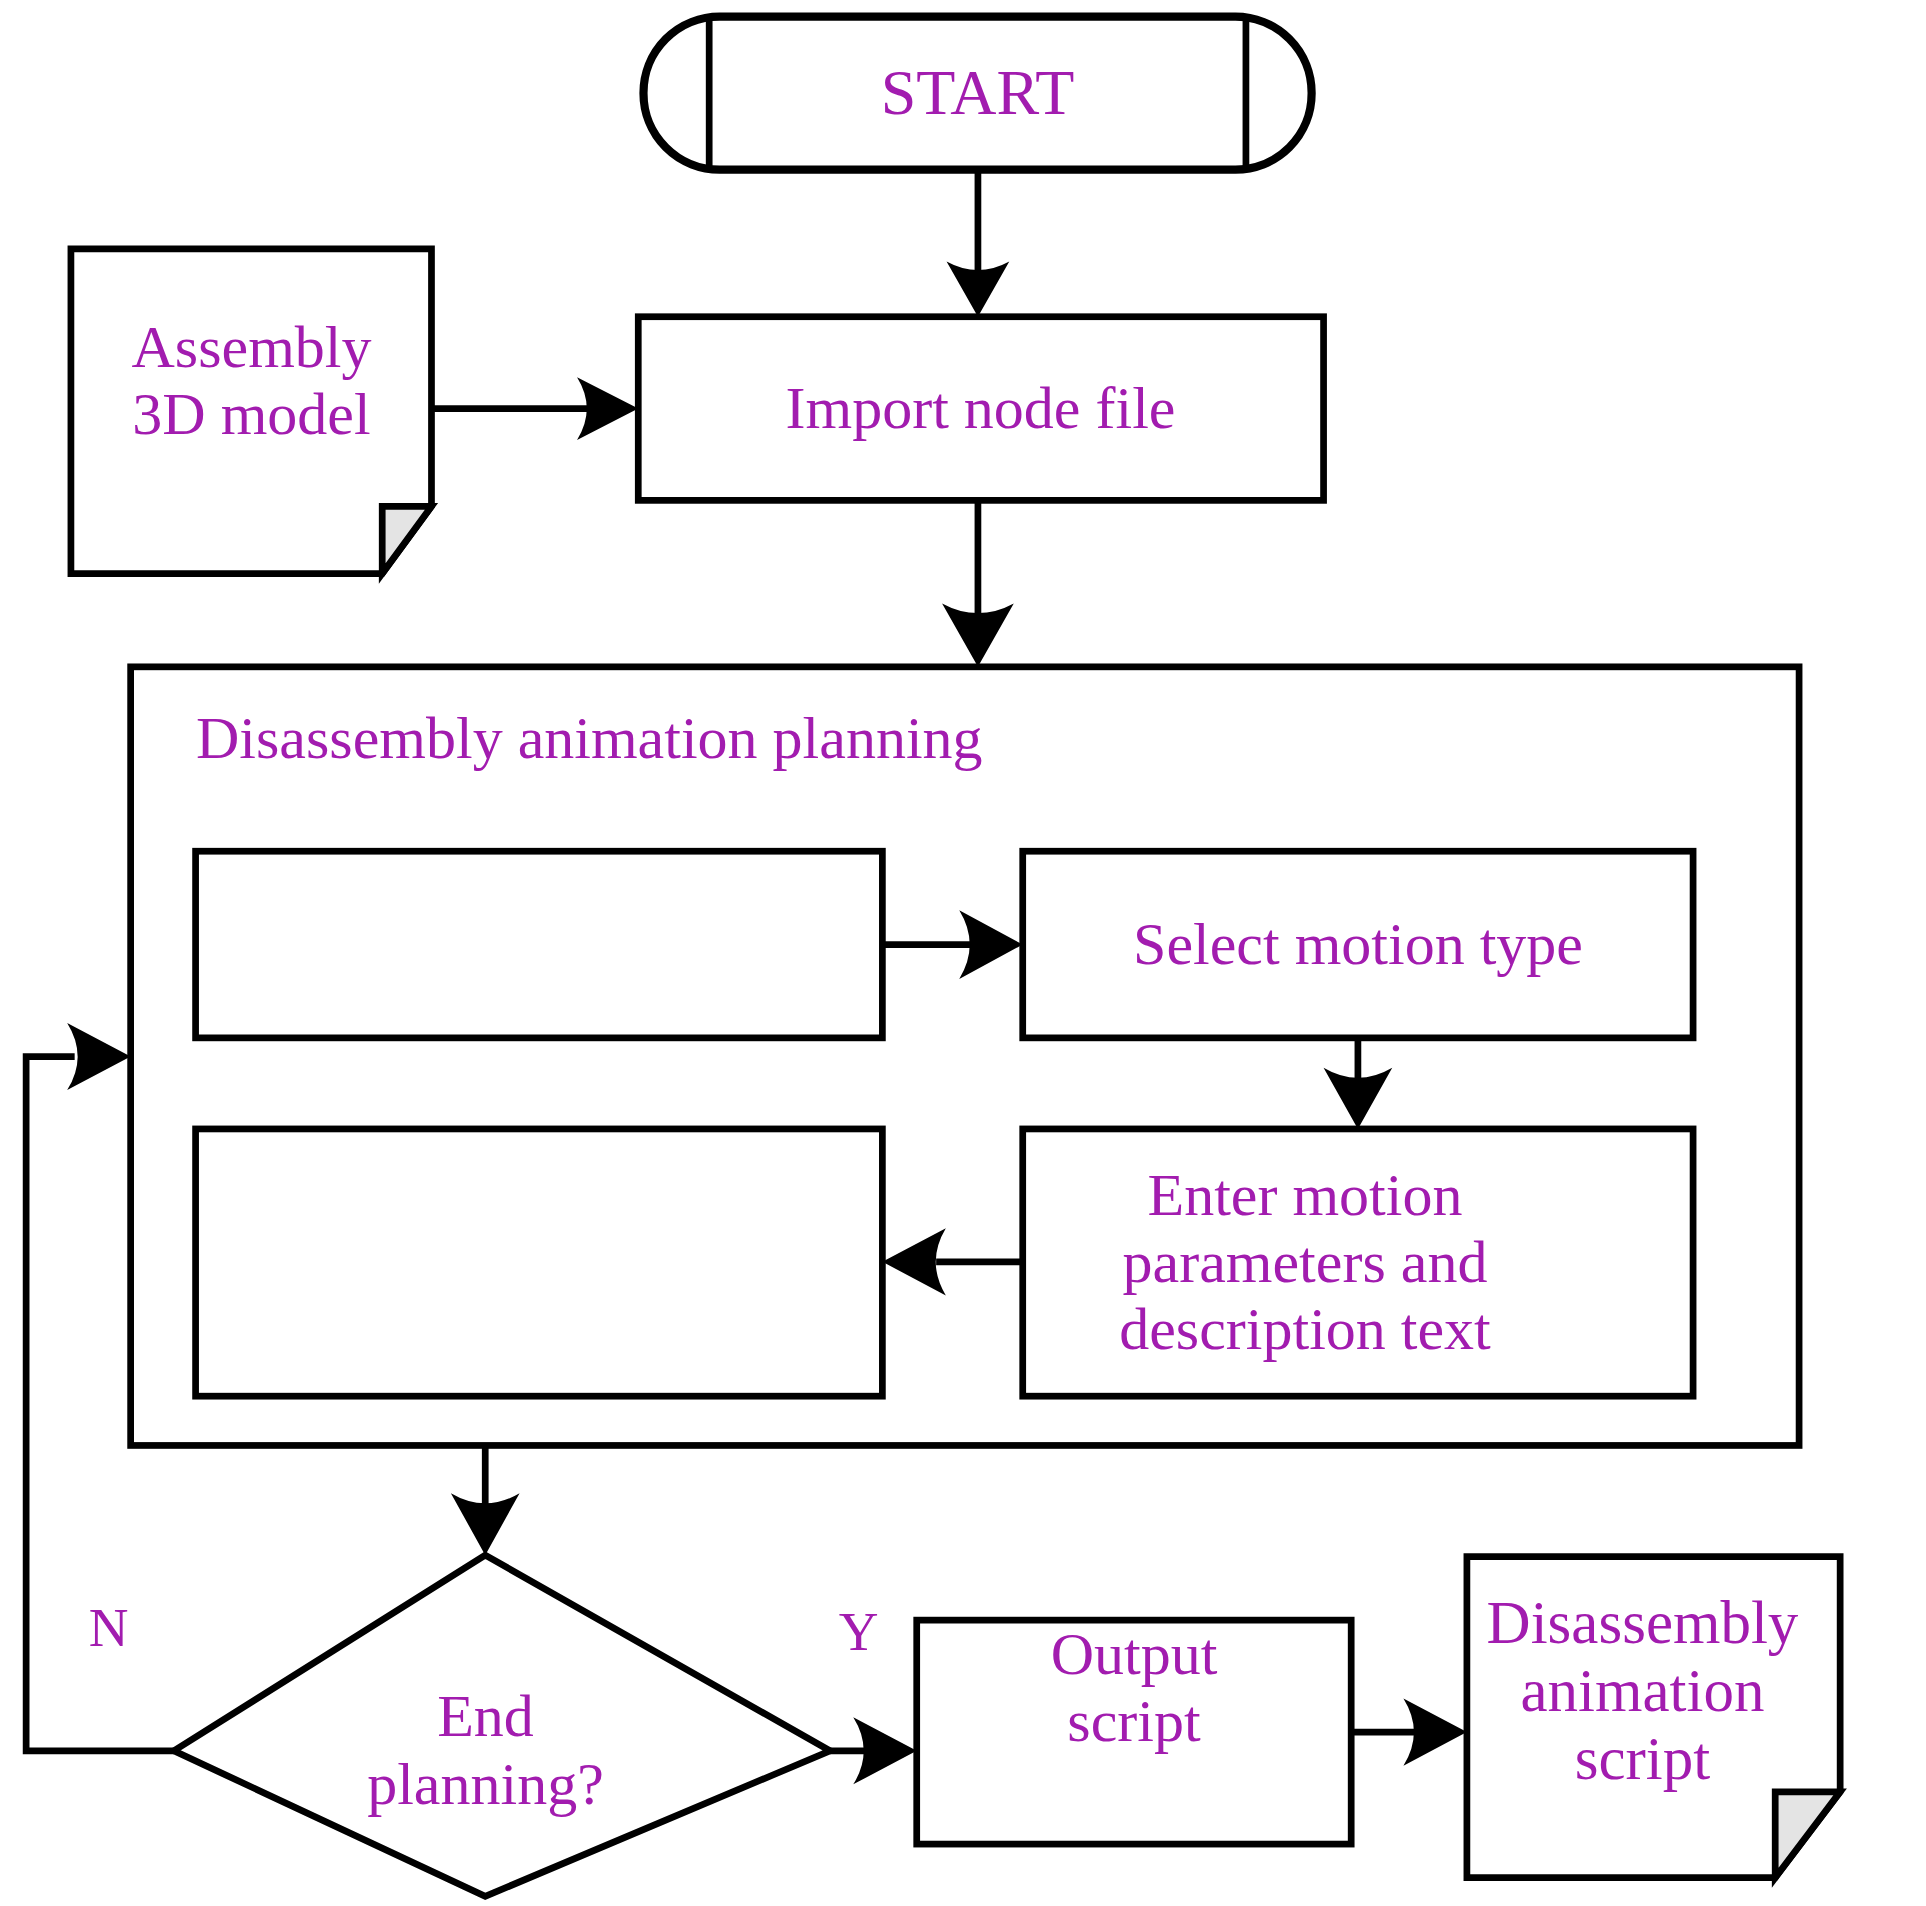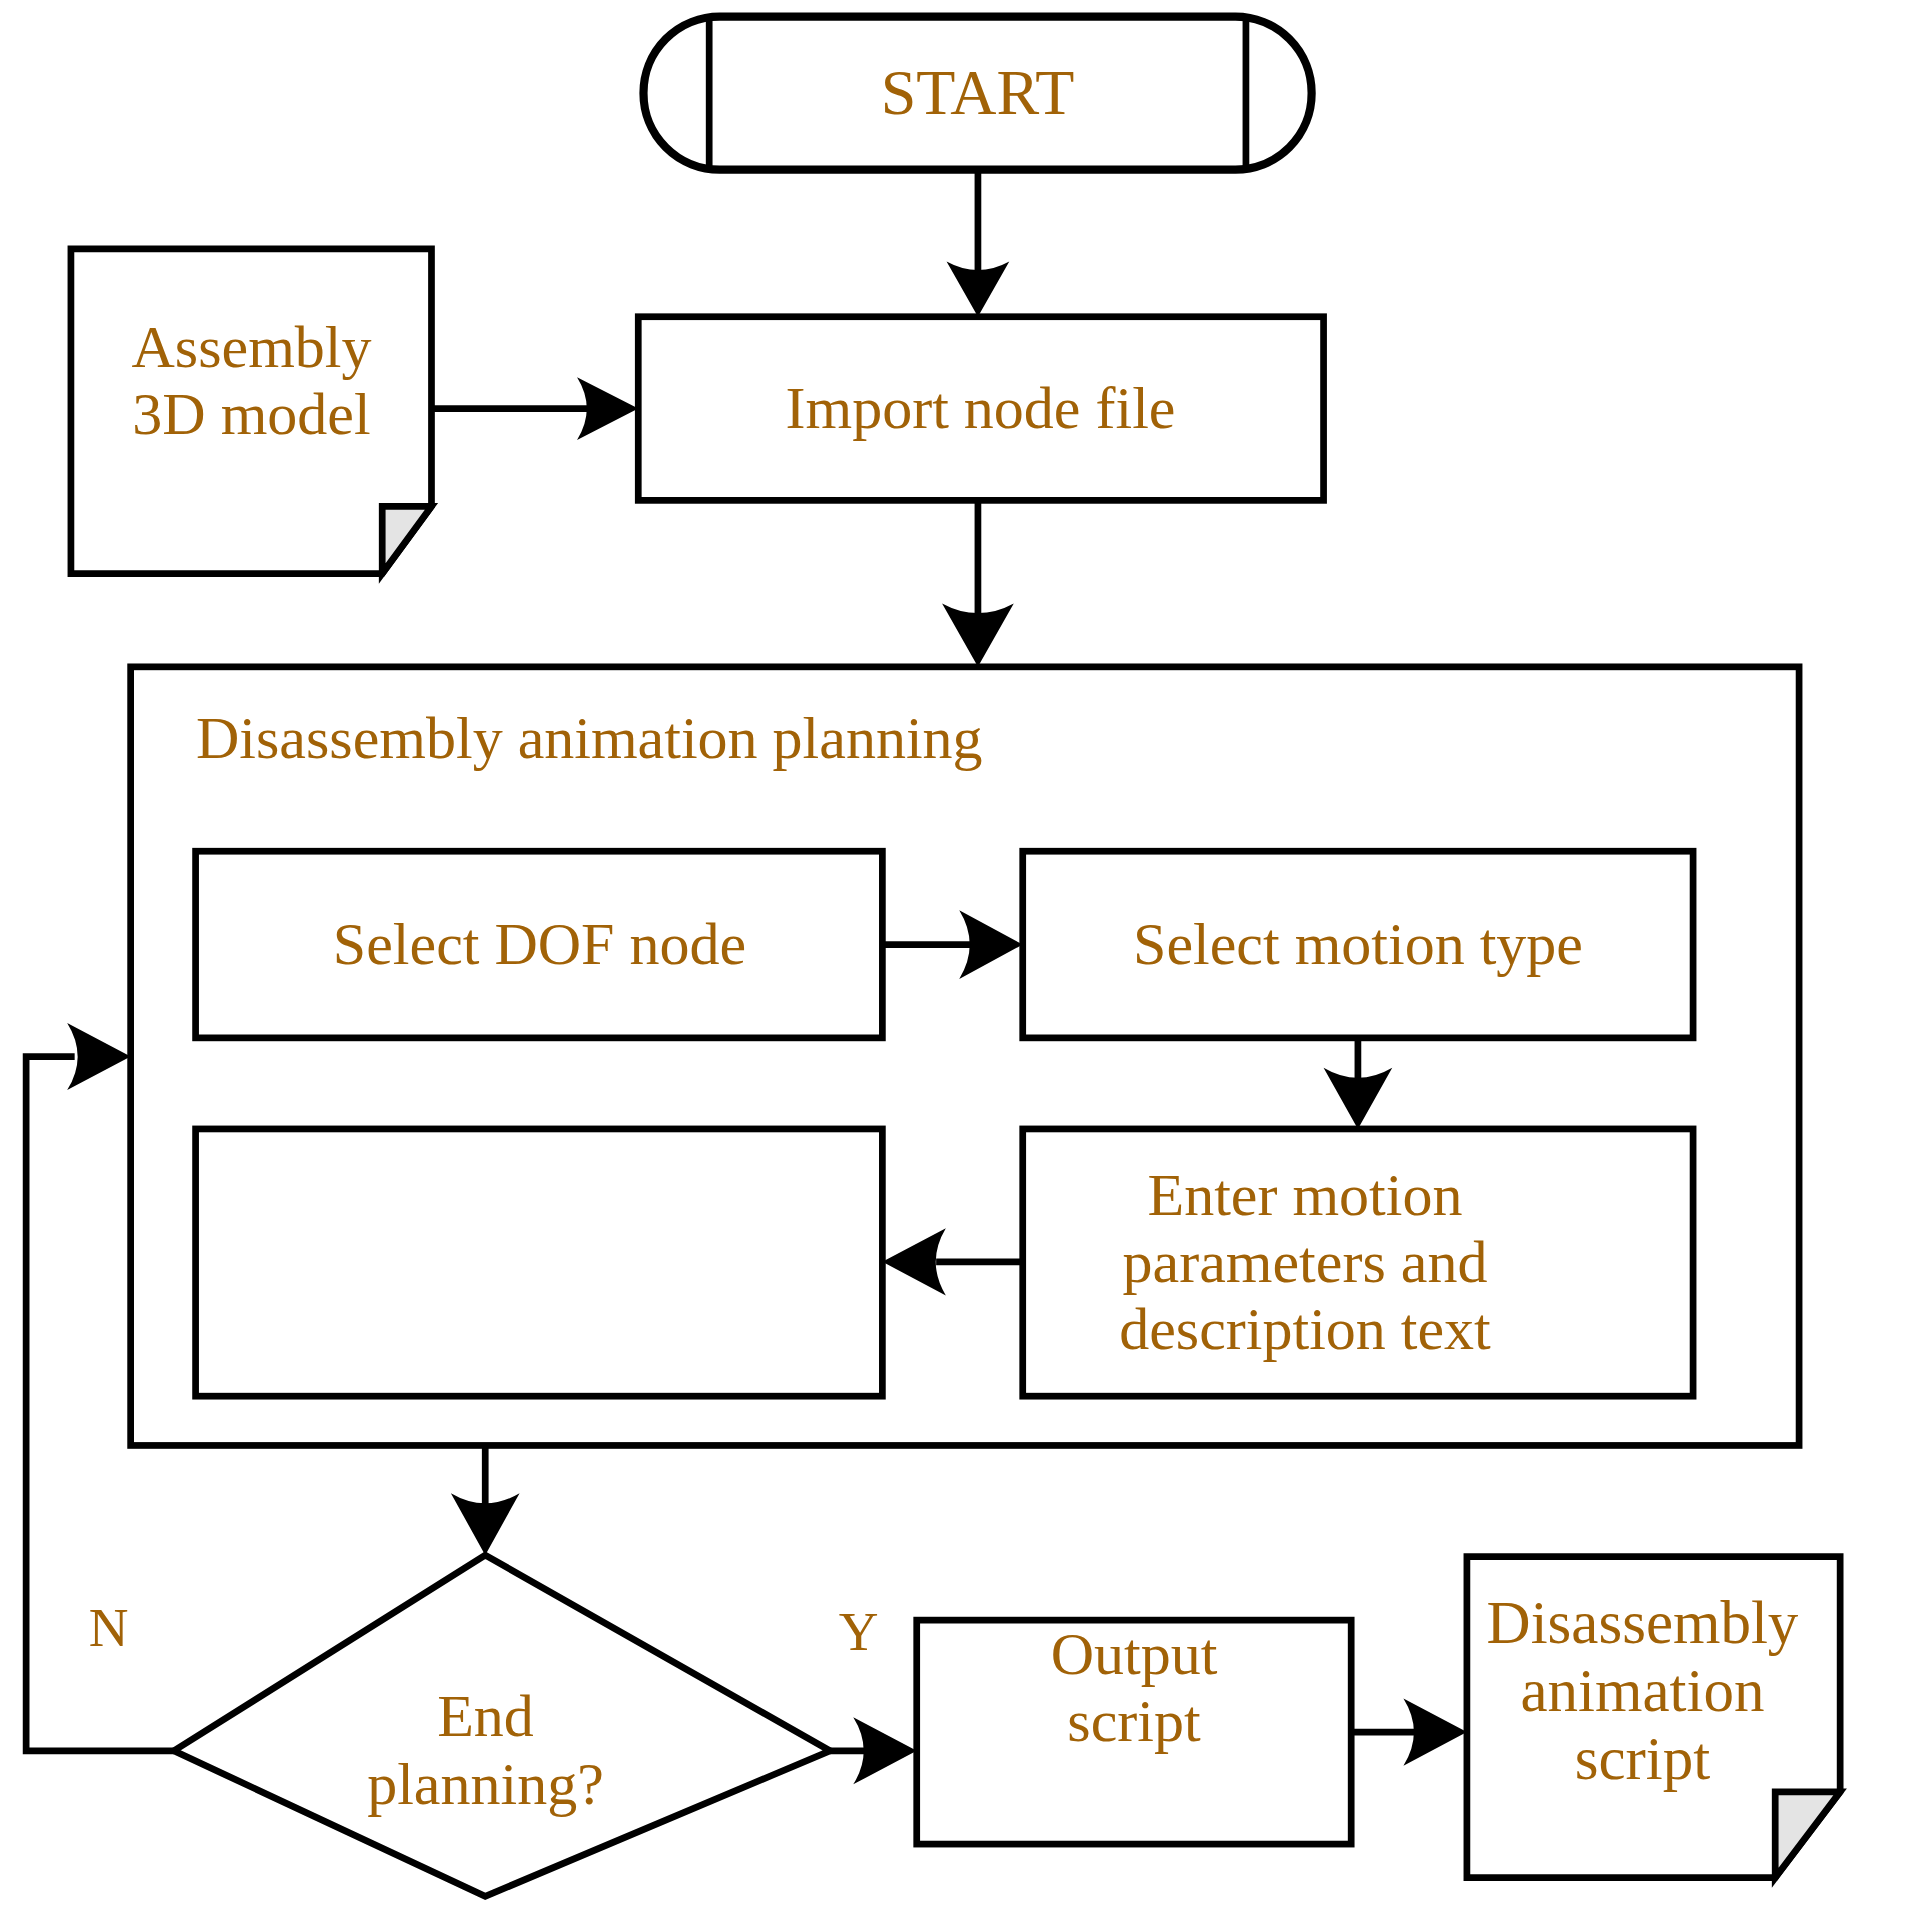--- a/index.html
+++ b/index.html
@@ -52,21 +52,21 @@
   .arrowhead {
     fill: #000000;
     stroke: none;
   }
   .divider {
     stroke: #000000;
     stroke-width: 9;
   }
   .lbl {
     position: absolute;
-    color: #a16207;
+    color: #a21caf;
     text-align: center;
     line-height: 1.12;
     white-space: pre-line;
     font-family: "Liberation Serif", "DejaVu Serif", serif;
     -webkit-font-smoothing: antialiased;
   }
   .lbl-center {
     display: flex;
     align-items: center;
     justify-content: center;
@@ -182,21 +182,20 @@
 
   <div class="lbl lbl-center t-start" style="left:709px; top:16.4px; width:537px; height:153px;">START</div>
 
   <div class="lbl lbl-center t-box" style="left:71px; top:269px; width:361px; height:224px;">Assembly
 3D model</div>
 
   <div class="lbl lbl-center t-box" style="left:638px; top:317px; width:685px; height:184px;">Import node file</div>
 
   <div class="lbl lbl-center t-group" style="left:196px; top:694px; width:1269px; height:90px;">Disassembly animation planning</div>
 
-  <div class="lbl lbl-center t-box" style="left:196px; top:851px; width:687px; height:187px;">Select DOF node</div>
 
   <div class="lbl lbl-center t-box" style="left:1023px; top:851px; width:670px; height:187px;">Select motion type</div>
 
   <div class="lbl lbl-center t-box" style="left:970px; top:1129px; width:670px; height:267px;">Enter motion
 parameters and
 description text</div>
 
 
   <div class="lbl lbl-center t-box" style="left:299px; top:1642px; width:373px; height:217px;">End
 planning?</div>

